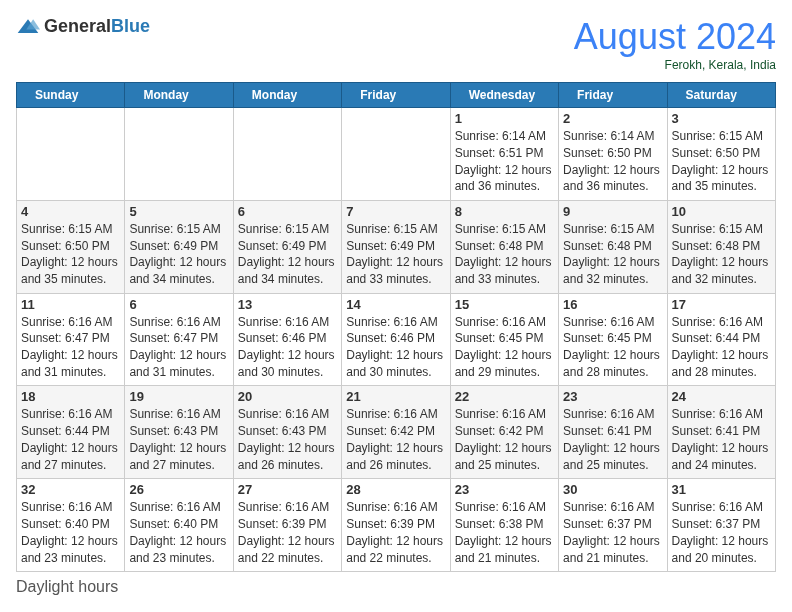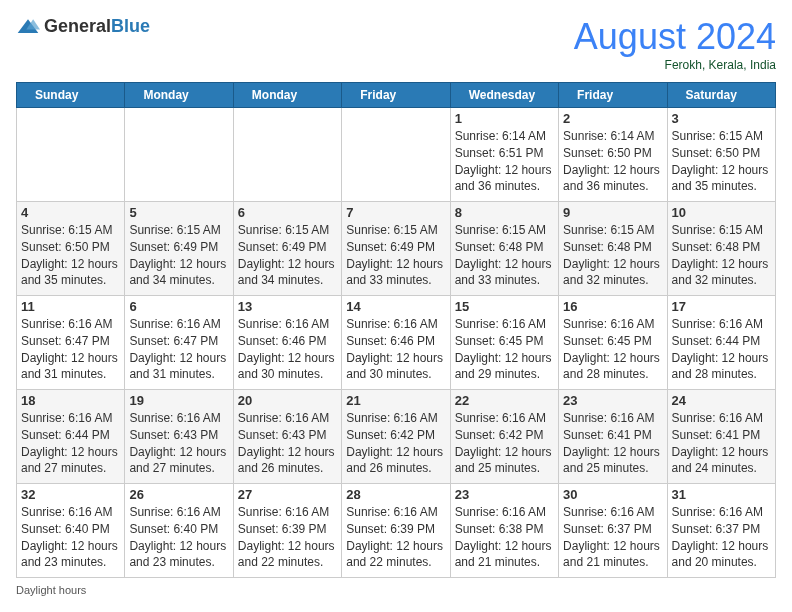--- a/index.html
+++ b/index.html
@@ -82,21 +82,21 @@
     .day-info {
       font-size: 12px;
       line-height: 1.4;
       color: #333;
     }
     .empty {
       background: #fff !important;
     }
     .footer {
       margin-top: 6px;
-      font-size: 11px;
+      font-size: 16px;
       color: #555;
     }
   </style>
 </head>
 <body>
 
 <div class="page">
   <div class="header">
     <div class="logo">
       <svg class="logo-icon" viewBox="0 0 28 22" xmlns="http://www.w3.org/2000/svg">

